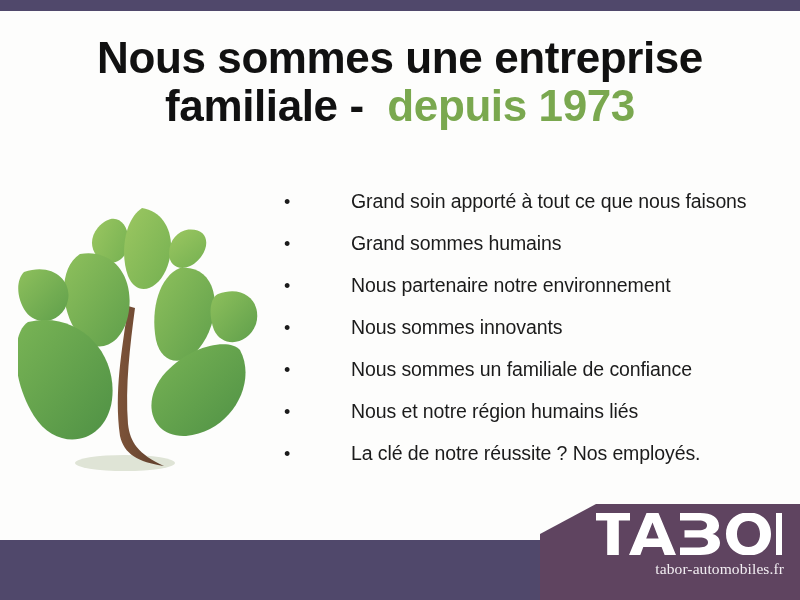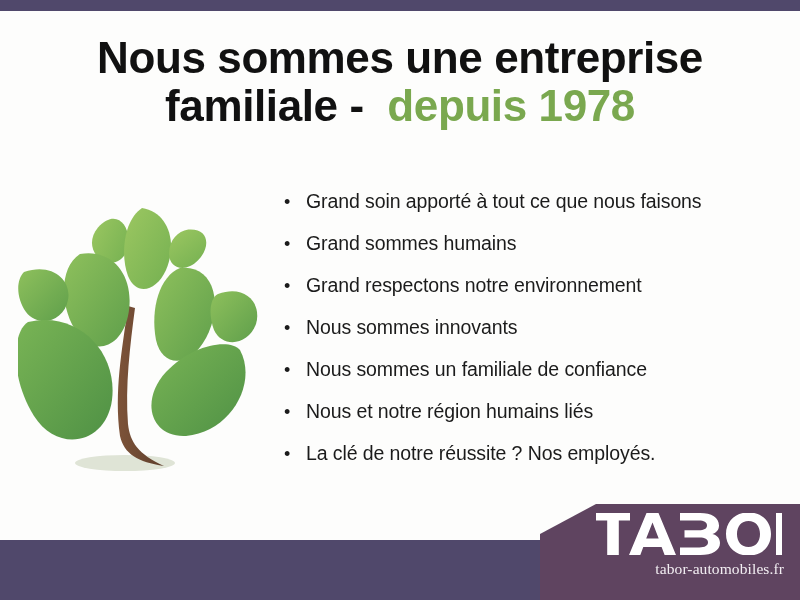--- a/index.html
+++ b/index.html
@@ -61,21 +61,21 @@
     color: #1b1b1b;
     letter-spacing: -0.1px;
   }
   .bullet-dot {
     width: 22px;
     flex: 0 0 22px;
     font-size: 18px;
     line-height: 1;
     color: #1b1b1b;
   }
-  .bullet-text { white-space: nowrap; }
+  .bullet-text { white-space: nowrap; margin-left: 45px; }
 
   
   .tree {
     position: absolute;
     left: 18px;
     top: 186px;
     width: 250px;
     height: 300px;
   }
 
@@ -112,21 +112,21 @@
 </style>
 </head>
 <body>
 
 <div id="slide">
 
   <div class="band band-top"></div>
 
   <div class="title-block">
     <span class="title-line">Nous sommes une entreprise</span>
-    <span class="title-line"><span>familiale</span><span class="title-sep">&nbsp;</span><span class="title-sep">-</span><span class="title-sep">&nbsp;&nbsp;</span><span class="title-accent">depuis 1978</span></span>
+    <span class="title-line"><span>familiale</span><span class="title-sep">&nbsp;</span><span class="title-sep">-</span><span class="title-sep">&nbsp;&nbsp;</span><span class="title-accent">depuis 1973</span></span>
   </div>
 
   <div class="tree">
     <svg viewBox="0 0 250 300" width="250" height="300" aria-hidden="true">
       <defs>
         <linearGradient id="lgA" x1="0" y1="0" x2="1" y2="1">
           <stop offset="0%" stop-color="#9cc761"></stop>
             <stop offset="100%" stop-color="#74b051"></stop>
         </linearGradient>
         <linearGradient id="lgB" x1="0" y1="0" x2="1" y2="1">
@@ -169,21 +169,21 @@
     <div class="bullet-row">
       <span class="bullet-dot">•</span>
       <span class="bullet-text">Grand soin apporté à tout ce que nous faisons</span>
     </div>
     <div class="bullet-row">
       <span class="bullet-dot">•</span>
       <span class="bullet-text">Grand sommes humains</span>
     </div>
     <div class="bullet-row">
       <span class="bullet-dot">•</span>
-      <span class="bullet-text">Grand respectons notre environnement</span>
+      <span class="bullet-text">Nous partenaire notre environnement</span>
     </div>
     <div class="bullet-row">
       <span class="bullet-dot">•</span>
       <span class="bullet-text">Nous sommes innovants</span>
     </div>
     <div class="bullet-row">
       <span class="bullet-dot">•</span>
       <span class="bullet-text">Nous sommes un familiale de confiance</span>
     </div>
     <div class="bullet-row">

